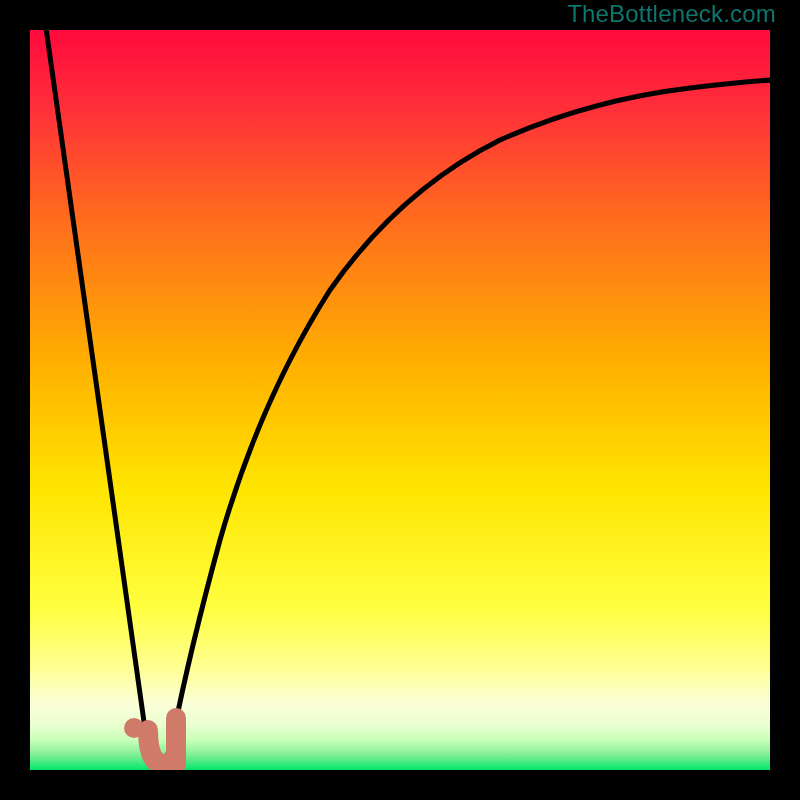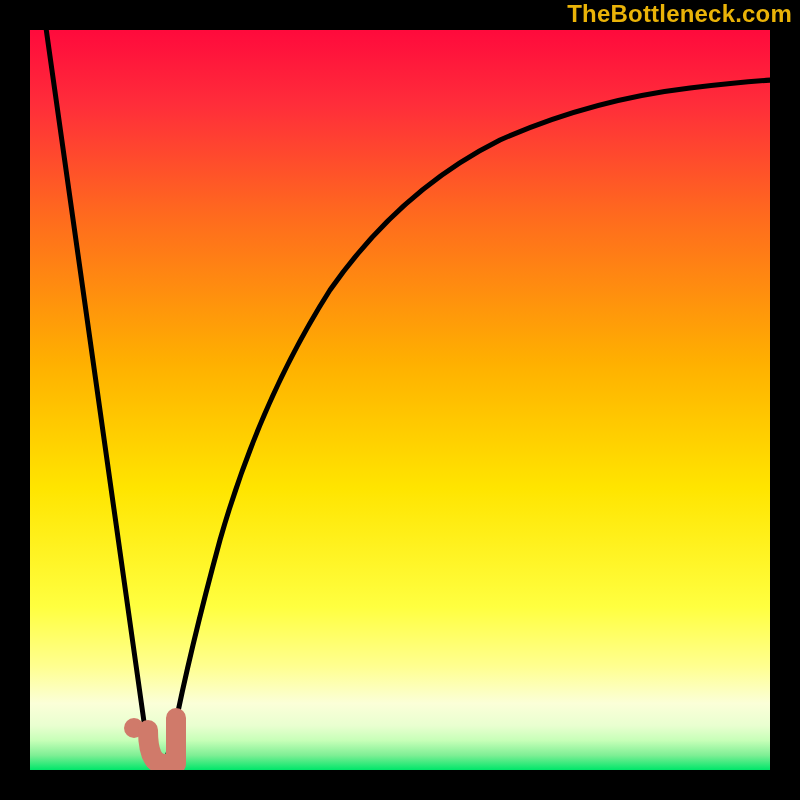--- a/index.html
+++ b/index.html
@@ -14,25 +14,25 @@
     position: absolute;
     left: 0;
     top: 0;
     width: 800px;
     height: 800px;
     background: #000;
   }
   .watermark {
     position: absolute;
     top: 0;
-    right: 8px;
+    right: 24px;
     font-family: Arial, Helvetica, sans-serif;
     font-size: 24px;
-    font-weight: 700;
-    color: #eab308;
+    font-weight: 400;
+    color: #0f766e;
     letter-spacing: 0.2px;
   }
   svg.plot {
     position: absolute;
     left: 30px;
     top: 30px;
     width: 740px;
     height: 740px;
     display: block;
   }

